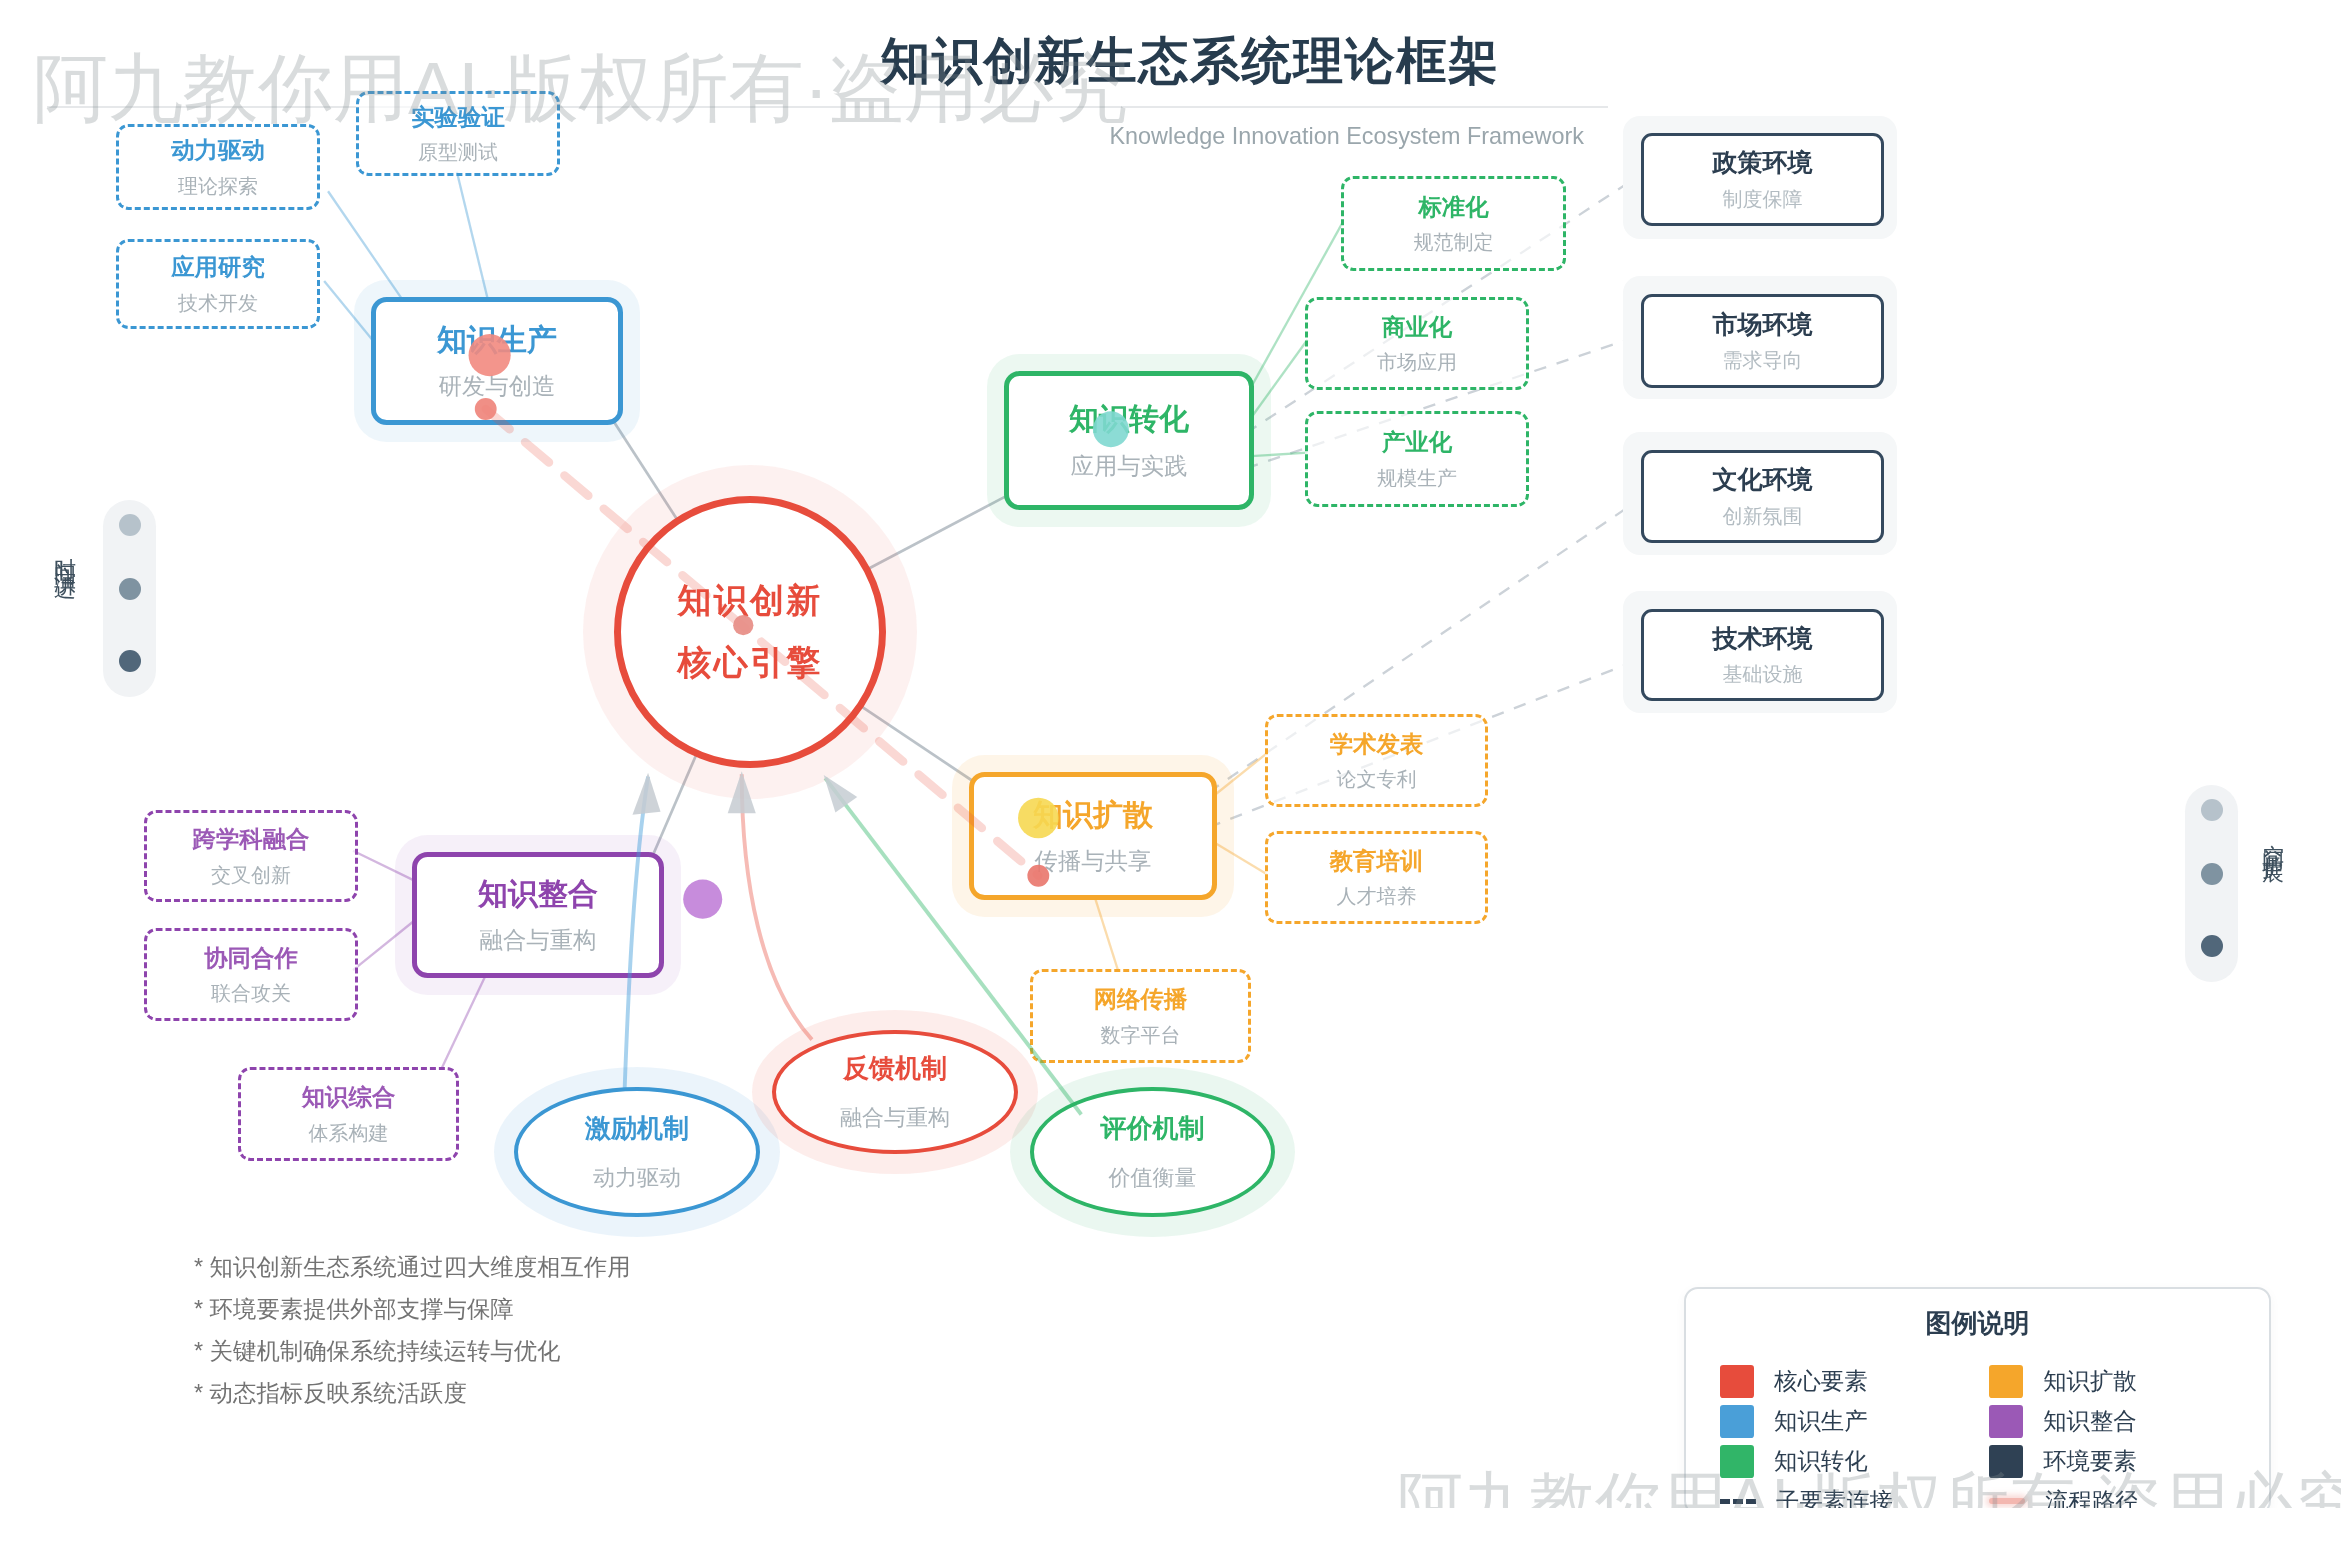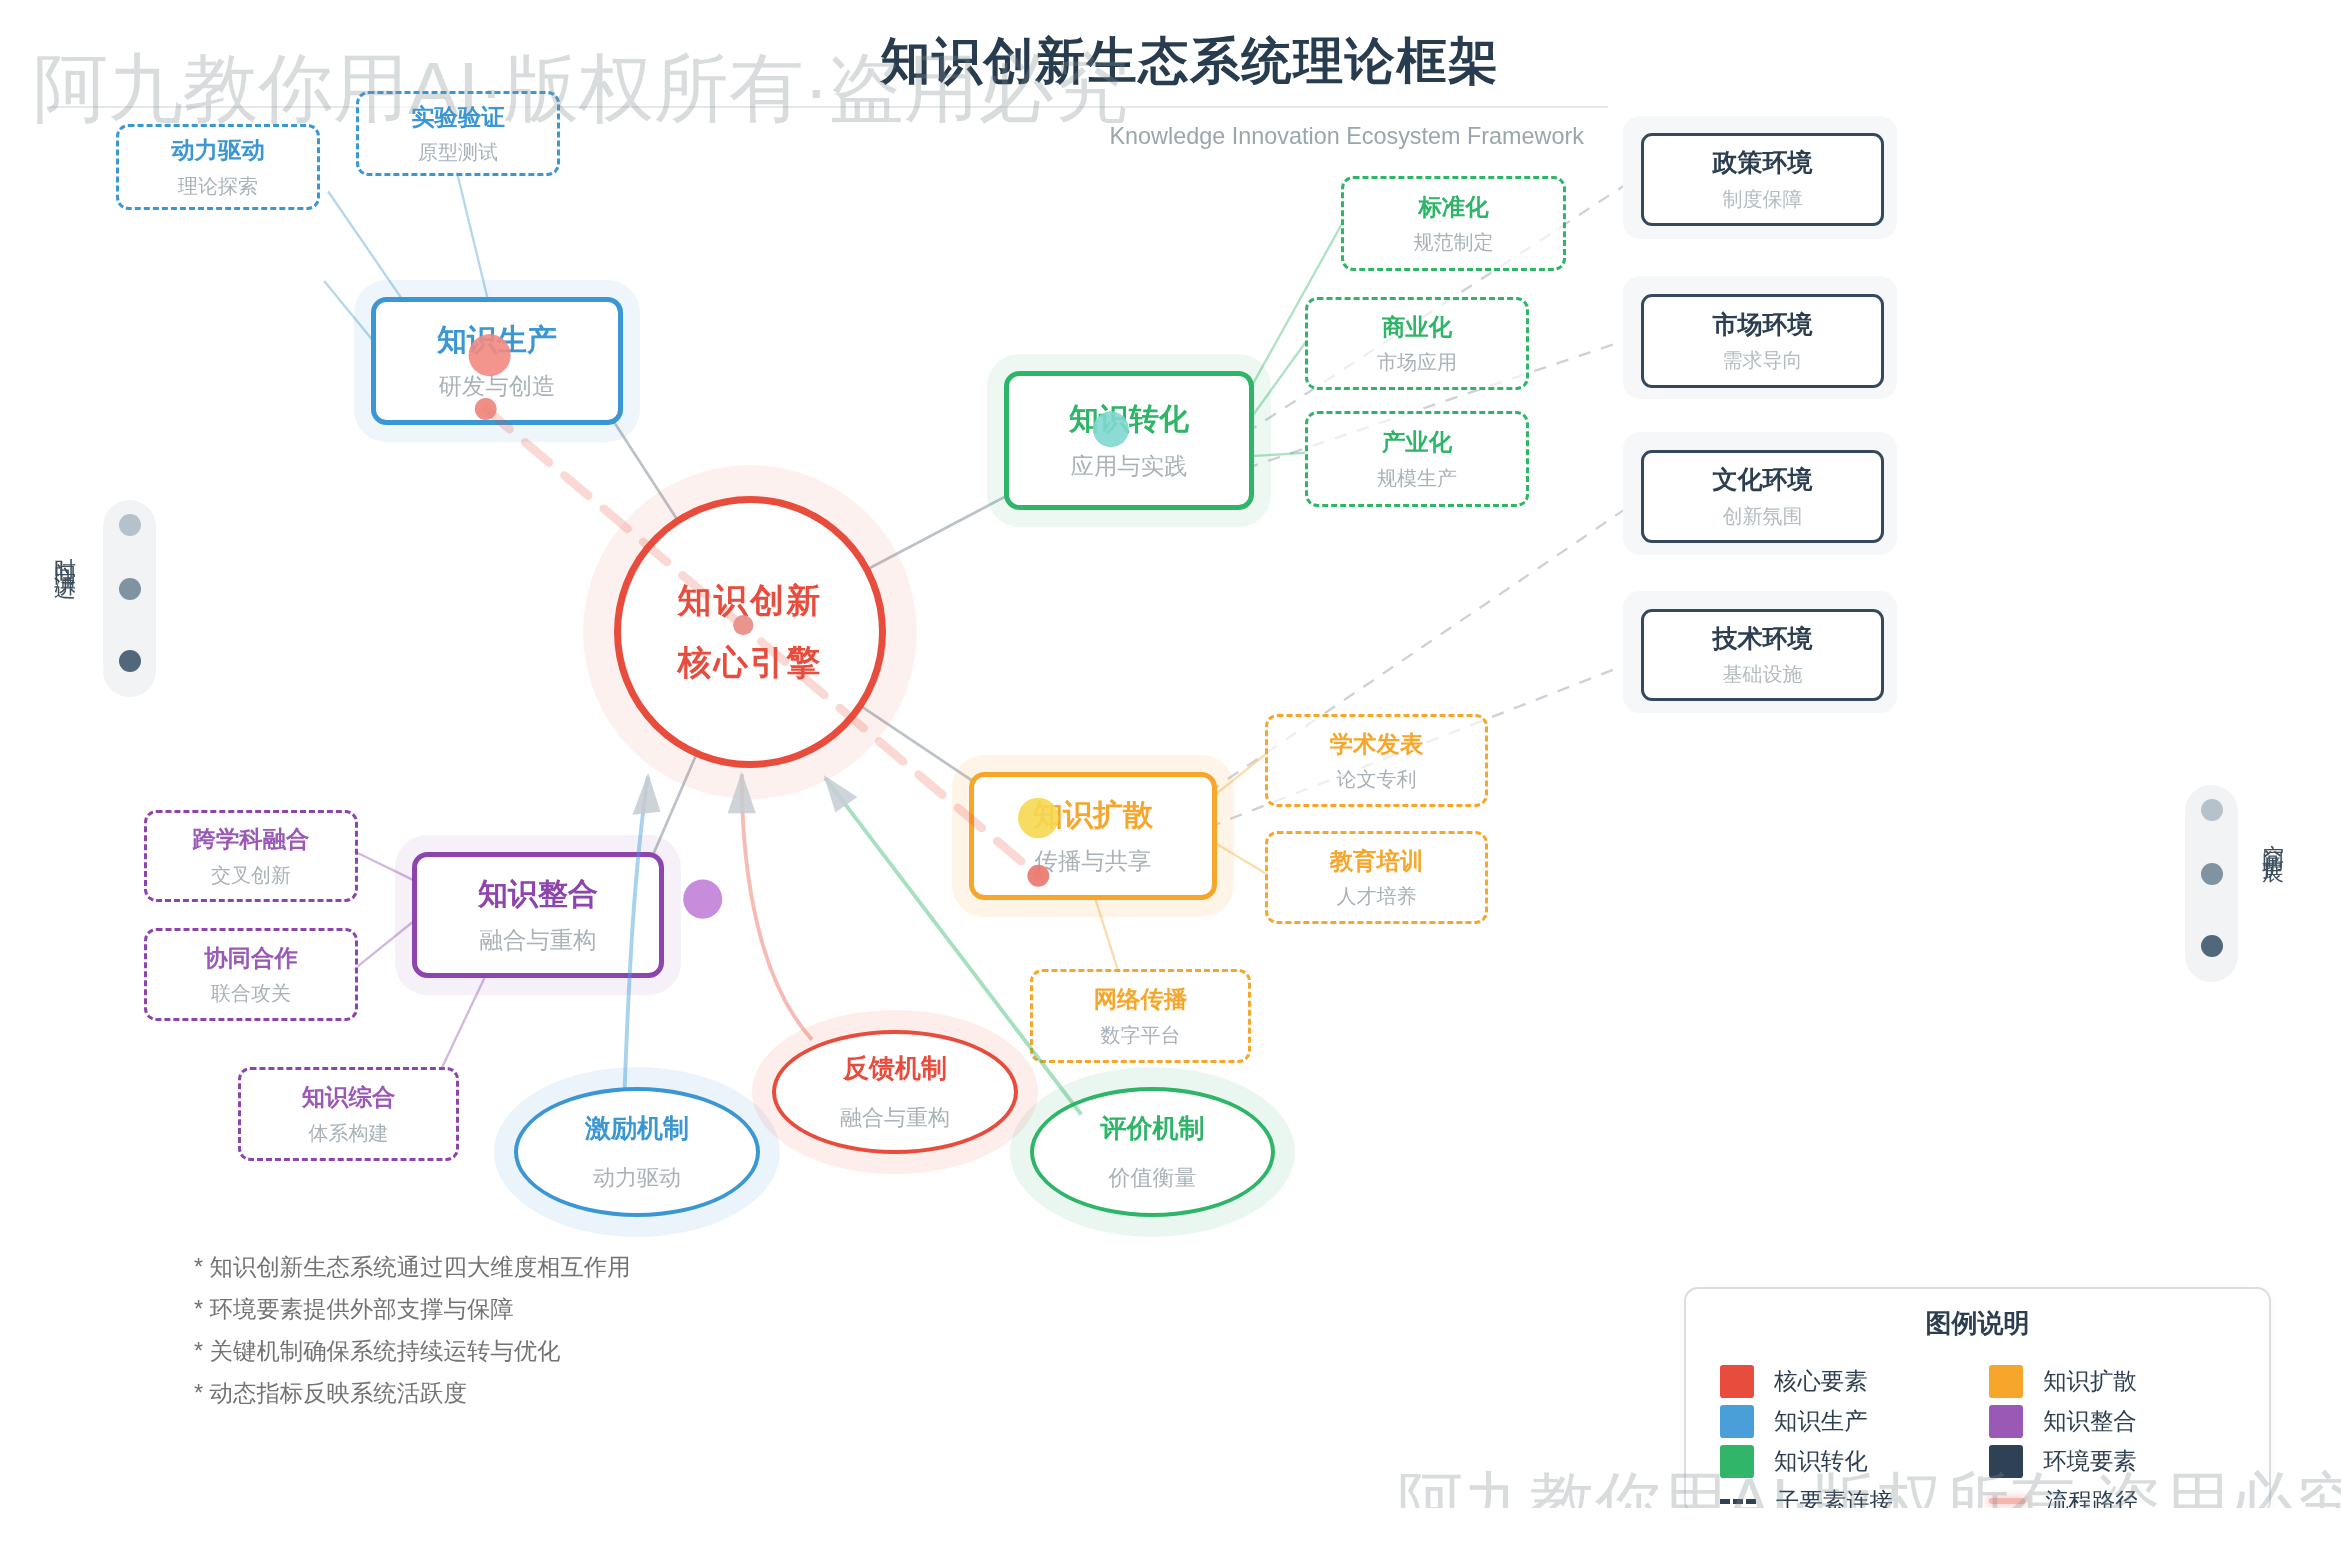--- a/index.html
+++ b/index.html
@@ -130,20 +130,24 @@
   </svg>
 
   <div class="title-divider"></div>
   <div class="title">知识创新生态系统理论框架</div>
   <div class="subtitle">Knowledge Innovation Ecosystem Framework</div>
 
   <div class="dbox c-blue" style="left:116px;top:124px;width:198px;height:80px;">
     <div class="bt">动力驱动</div>
     <div class="bs">理论探索</div>
   </div>
+  <div class="dbox c-blue" style="left:116px;top:239px;width:198px;height:84px;">
+    <div class="bt">应用研究</div>
+    <div class="bs">技术开发</div>
+  </div>
   <div class="dbox c-blue" style="left:356px;top:91px;width:198px;height:79px;">
     <div class="bt">实验验证</div>
     <div class="bs">原型测试</div>
   </div>
   <div class="mainbox c-blue" style="left:371px;top:297px;width:242px;height:118px;">
     <div class="bt">知识生产</div>
     <div class="bs">研发与创造</div>
   </div>
 
   <div class="dbox c-green" style="left:1341px;top:176px;width:219px;height:89px;">

